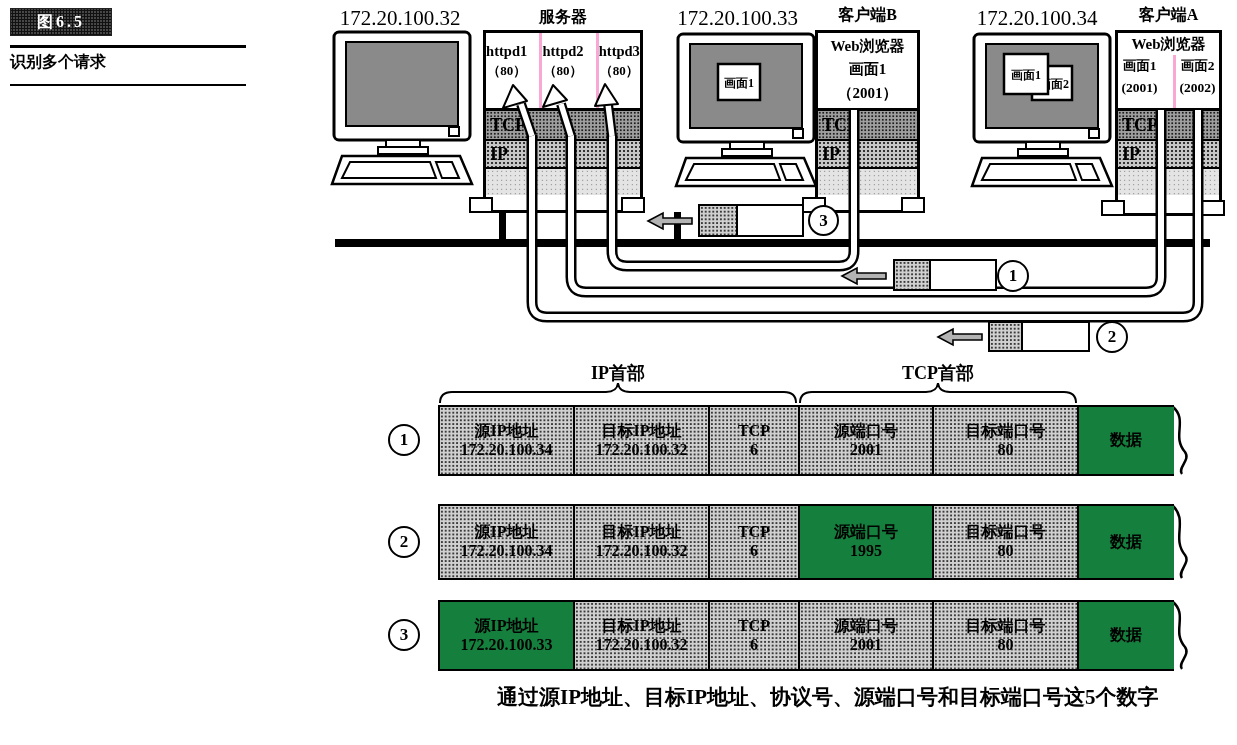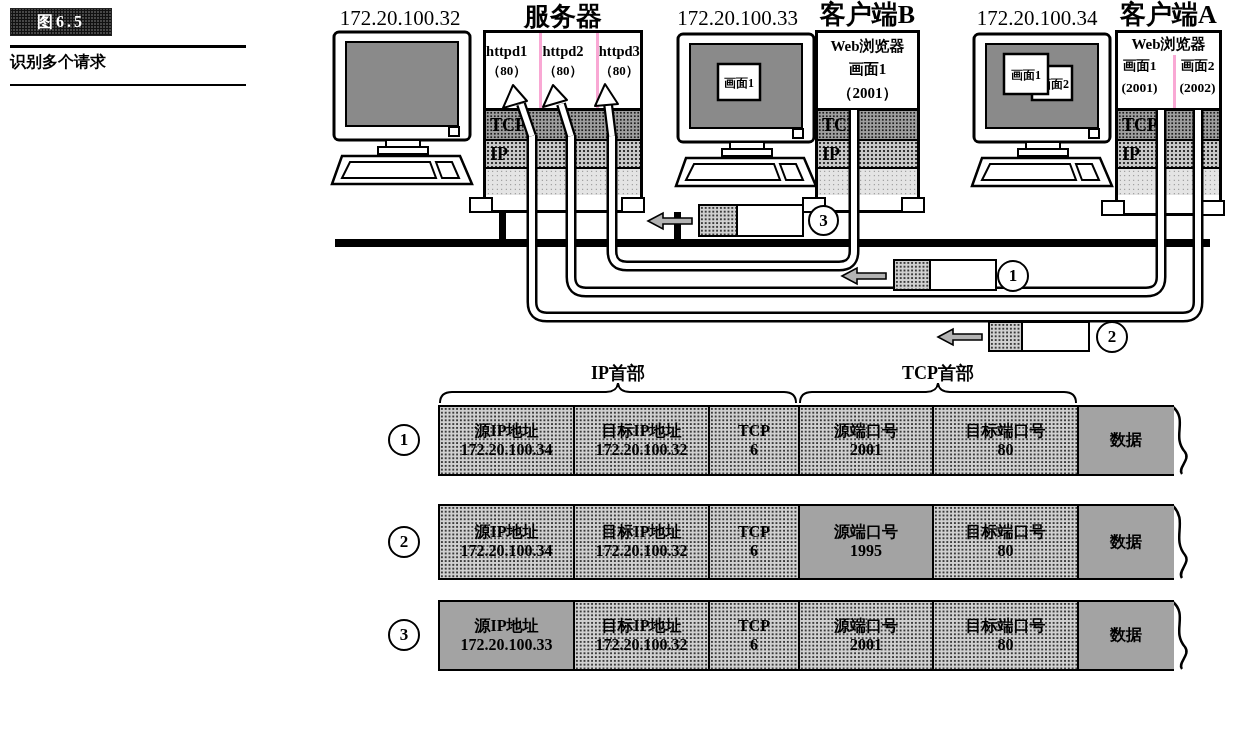--- a/index.html
+++ b/index.html
@@ -13,38 +13,38 @@
   .tex-mid{background-color:#c6c6c6;background-image:radial-gradient(#333 1px,rgba(0,0,0,0) 1.1px);background-size:4px 4px;}
   .tex-light{background-color:#e4e4e4;background-image:radial-gradient(#666 .8px,rgba(0,0,0,0) .9px);background-size:4.5px 4.5px;}
   .tex-cell{background-color:#d0d0d0;background-image:radial-gradient(#3a3a3a .9px,rgba(0,0,0,0) 1px);background-size:3.8px 3.8px;}
   .tex-ink{background-color:#474747;background-image:radial-gradient(#111 1.2px,rgba(0,0,0,0) 1.3px);background-size:3px 3px;}
   
   .figtag{left:10px;top:8px;width:100px;height:26px;color:#fff;font-size:16px;line-height:26px;letter-spacing:3px;border:1px solid #222;}
   .rule{background:#000;height:2.5px;}
   .figtitle{left:10px;top:52px;width:236px;font-size:16px;}
   
   .iplabel{font-size:21px;height:24px;line-height:24px;}
-  .mname{font-size:26px;height:26px;line-height:26px;}
+  .mname{font-size:16px;height:26px;line-height:26px;}
   
   .stack{border:3px solid #000;background:#fff;box-sizing:border-box;}
   .apps{display:flex;border-bottom:3px solid #000;box-sizing:border-box;}
   .appcol{flex:1 1 0;text-align:center;font-weight:bold;}
   .appcol + .appcol{border-left:3px solid #f9a8d4;margin-left:12px;}
   .band{position:relative;box-sizing:border-box;}
   .bandlabel{position:absolute;left:4px;top:50%;transform:translateY(-50%);font-weight:bold;font-size:18px;}
   .foot{width:24px;height:16px;background:#fff;border:2.5px solid #000;box-sizing:border-box;}
   .dropbar{width:7px;background:#000;}
   .bus{background:#000;}
   
   .pkt{display:flex;border:2.5px solid #000;background:#fff;box-sizing:border-box;}
   .pcell-l{border-right:2.5px solid #000;box-sizing:border-box;}
   .circ{border:2.5px solid #000;border-radius:50%;background:#fff;display:flex;align-items:center;justify-content:center;font-weight:bold;font-size:17px;box-sizing:border-box;}
   
   .bracelabel{font-size:18px;height:22px;line-height:22px;}
-  .trow{left:438px;width:736px;border:2.5px solid #000;border-right:none;display:flex;box-sizing:border-box;background:#a3a3a3;}
+  .trow{left:438px;width:736px;border:2.5px solid #000;border-right:none;display:flex;box-sizing:border-box;background:#15803d;}
   .tcell{border-right:2.5px solid #000;display:flex;flex-direction:column;justify-content:center;text-align:center;font-weight:bold;font-size:16px;line-height:1.18;box-sizing:border-box;}
   .tcell.last{border-right:none;}
   .caption{left:497px;top:682px;width:722px;font-size:21px;line-height:1.5;}
   svg{display:block;}
   .overlay{pointer-events:none;}
 </style>
 </head>
 <body>
 
 <div id="canvas">
@@ -310,15 +310,16 @@
     <div class="tcell tex-cell" style="width:145px;">
       <div>目标端口号</div>
       <div>80</div>
     </div>
     <div class="tcell last" style="width:94px;">
       <div>数据</div>
     </div>
   </div>
 
   <div class="abs caption b">
+    <div>通过源IP地址、目标IP地址、协议号、源端口号和目标端口号这5个数字</div>
   </div>
 
 </div>
 
 </body></html>

